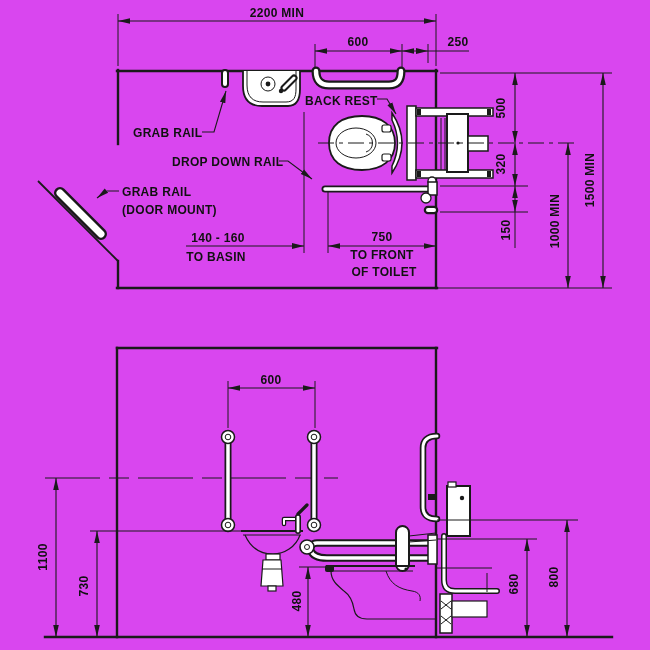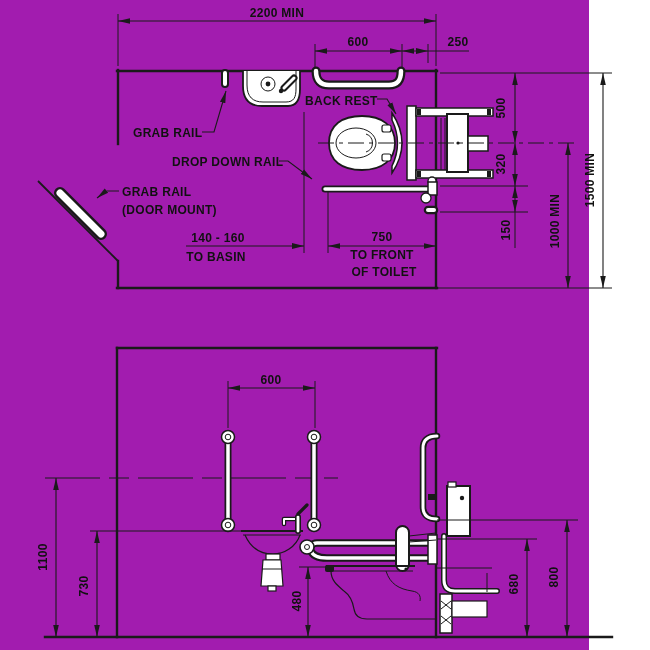--- a/index.html
+++ b/index.html
@@ -1,16 +1,16 @@
 <!DOCTYPE html>
 <html><head>
 <meta charset="utf-8">
 <style>
   html,body{margin:0;padding:0;background:#ffffff;}
-  .stage{position:relative;width:589px;height:650px;background:#a21caf;font-family:"Liberation Sans",sans-serif;}
+  .stage{position:relative;width:650px;height:650px;background:#d946ef;font-family:"Liberation Sans",sans-serif;}
   svg{display:block}
   .wall{stroke:#1a1a1a;stroke-width:2.4;fill:none;stroke-linecap:square}
   .med{stroke:#1a1a1a;stroke-width:1.8;fill:none}
   .ln{stroke:#1a1a1a;stroke-width:1.2;fill:none}
   .thin{stroke:#1a1a1a;stroke-width:1;fill:none}
   .dim{stroke:#1a1a1a;stroke-width:1.1;fill:none}
   .wh{fill:#ffffff;stroke:#1a1a1a}
   .blk{fill:#1a1a1a;stroke:none}
   .tubeO{stroke:#1a1a1a;fill:none;stroke-linecap:round;stroke-linejoin:round}
   .tubeI{stroke:#ffffff;fill:none;stroke-linecap:round;stroke-linejoin:round}

